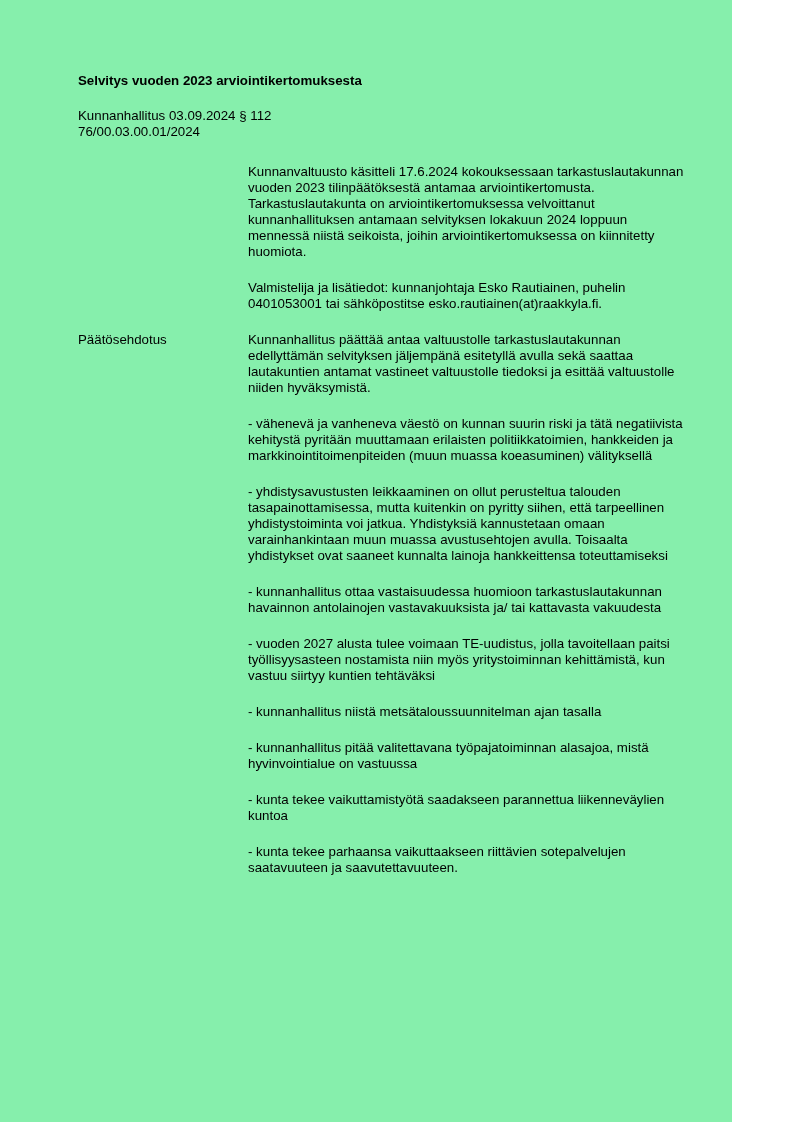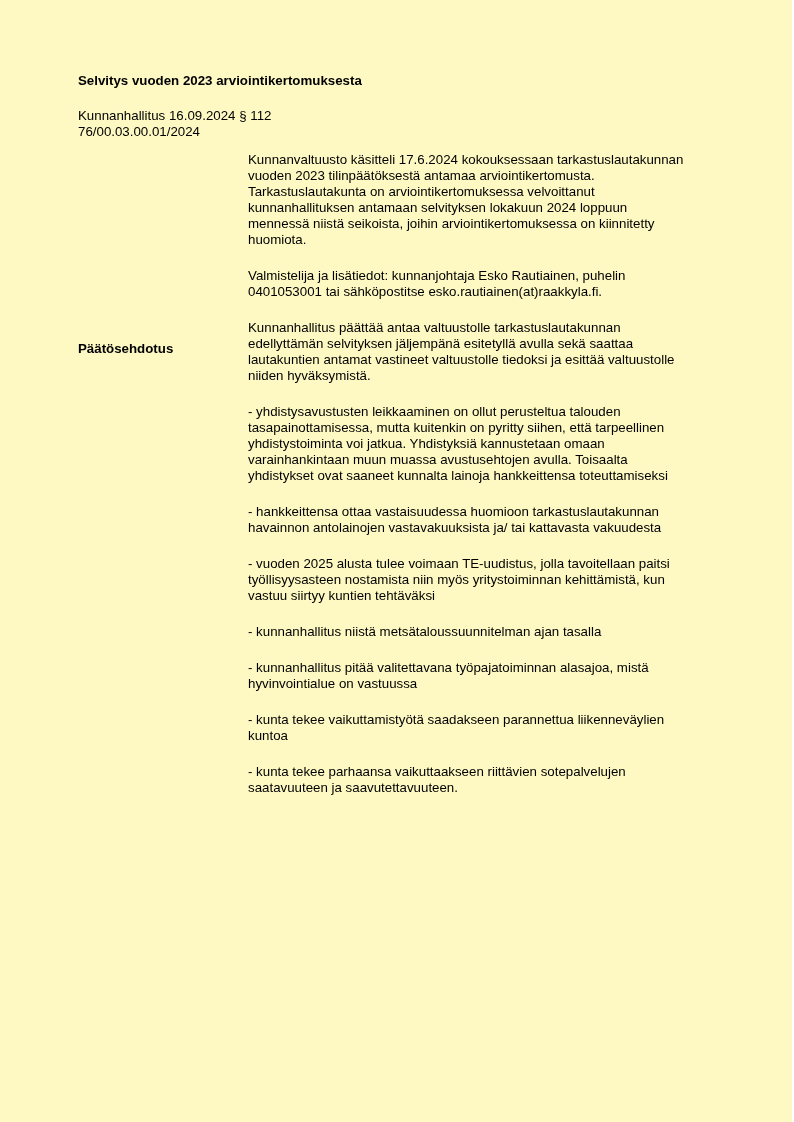--- a/index.html
+++ b/index.html
@@ -2,23 +2,23 @@
 <html><head>
   <meta charset="utf-8">
   <style>
     html, body {
       margin: 0;
       padding: 0;
       background: #ffffff;
     }
     .page {
       position: relative;
-      width: 792px;
+      width: 732px;
       height: 1122px;
-      background: #fef9c3;
+      background: #86efac;
       color: #000000;
       font-family: "Liberation Sans", sans-serif;
       font-size: 13.3px;
       line-height: 16px;
       overflow: hidden;
     }
     .doc-title {
       position: absolute;
       left: 78px;
       top: 73px;
@@ -31,48 +31,47 @@
       position: absolute;
       left: 78px;
       top: 108px;
     }
     .meta-block div {
       white-space: nowrap;
     }
     .content {
       position: absolute;
       left: 248px;
-      top: 152px;
+      top: 164px;
       width: 540px;
     }
     .para {
       margin: 0 0 20px 0;
       white-space: pre-line;
     }
     .labeled-row {
       position: relative;
     }
     .section-label {
       position: absolute;
       left: -170px;
       top: 0;
-      font-weight: bold;
+      font-weight: normal;
       white-space: nowrap;
-      margin-top: 21px;
     }
   </style>
 </head>
 <body>
 
 <div class="page">
 
   <h1 class="doc-title">Selvitys vuoden 2023 arviointikertomuksesta</h1>
 
   <div class="meta-block">
-    <div>Kunnanhallitus 16.09.2024 § 112</div>
+    <div>Kunnanhallitus 03.09.2024 § 112</div>
     <div>76/00.03.00.01/2024</div>
   </div>
 
   <div class="content">
 
     <p class="para">Kunnanvaltuusto käsitteli 17.6.2024 kokouksessaan tarkastuslautakunnan
 vuoden 2023 tilinpäätöksestä antamaa arviointikertomusta.
 Tarkastuslautakunta on arviointikertomuksessa velvoittanut
 kunnanhallituksen antamaan selvityksen lokakuun 2024 loppuun
 mennessä niistä seikoista, joihin arviointikertomuksessa on kiinnitetty
@@ -83,31 +82,34 @@
 0401053001 tai sähköpostitse esko.rautiainen(at)raakkyla.fi.</p>
 
     <div class="labeled-row">
       <span class="section-label">Päätösehdotus</span>
       <p class="para">Kunnanhallitus päättää antaa valtuustolle tarkastuslautakunnan
 edellyttämän selvityksen jäljempänä esitetyllä avulla sekä saattaa
 lautakuntien antamat vastineet valtuustolle tiedoksi ja esittää valtuustolle
 niiden hyväksymistä.</p>
     </div>
 
+    <p class="para">- vähenevä ja vanheneva väestö on kunnan suurin riski ja tätä negatiivista
+kehitystä pyritään muuttamaan erilaisten politiikkatoimien, hankkeiden ja
+markkinointitoimenpiteiden (muun muassa koeasuminen) välityksellä</p>
 
     <p class="para">- yhdistysavustusten leikkaaminen on ollut perusteltua talouden
 tasapainottamisessa, mutta kuitenkin on pyritty siihen, että tarpeellinen
 yhdistystoiminta voi jatkua. Yhdistyksiä kannustetaan omaan
 varainhankintaan muun muassa avustusehtojen avulla. Toisaalta
 yhdistykset ovat saaneet kunnalta lainoja hankkeittensa toteuttamiseksi</p>
 
-    <p class="para">- hankkeittensa ottaa vastaisuudessa huomioon tarkastuslautakunnan
+    <p class="para">- kunnanhallitus ottaa vastaisuudessa huomioon tarkastuslautakunnan
 havainnon antolainojen vastavakuuksista ja/ tai kattavasta vakuudesta</p>
 
-    <p class="para">- vuoden 2025 alusta tulee voimaan TE-uudistus, jolla tavoitellaan paitsi
+    <p class="para">- vuoden 2027 alusta tulee voimaan TE-uudistus, jolla tavoitellaan paitsi
 työllisyysasteen nostamista niin myös yritystoiminnan kehittämistä, kun
 vastuu siirtyy kuntien tehtäväksi</p>
 
     <p class="para">- kunnanhallitus niistä metsätaloussuunnitelman ajan tasalla</p>
 
     <p class="para">- kunnanhallitus pitää valitettavana työpajatoiminnan alasajoa, mistä
 hyvinvointialue on vastuussa</p>
 
 
     <p class="para">- kunta tekee vaikuttamistyötä saadakseen parannettua liikenneväylien

